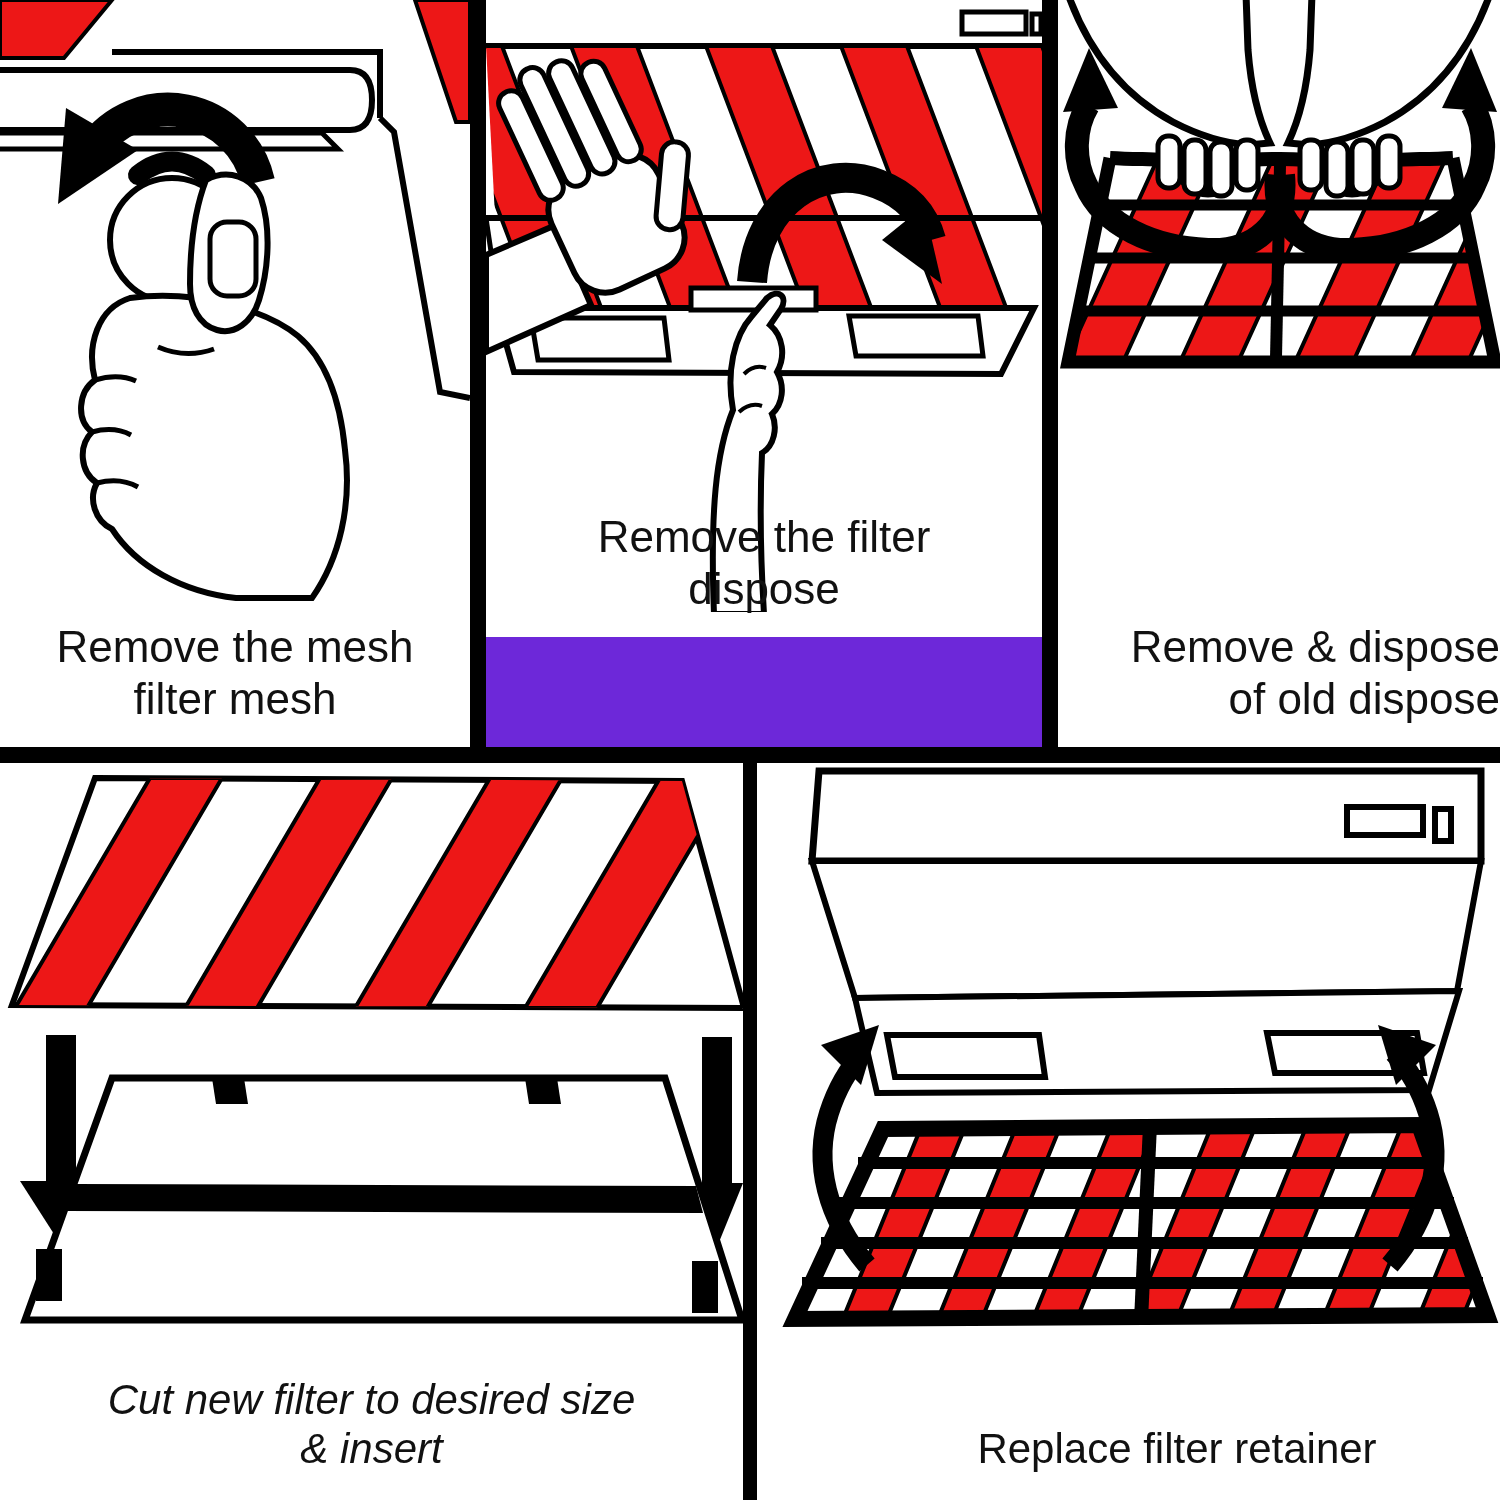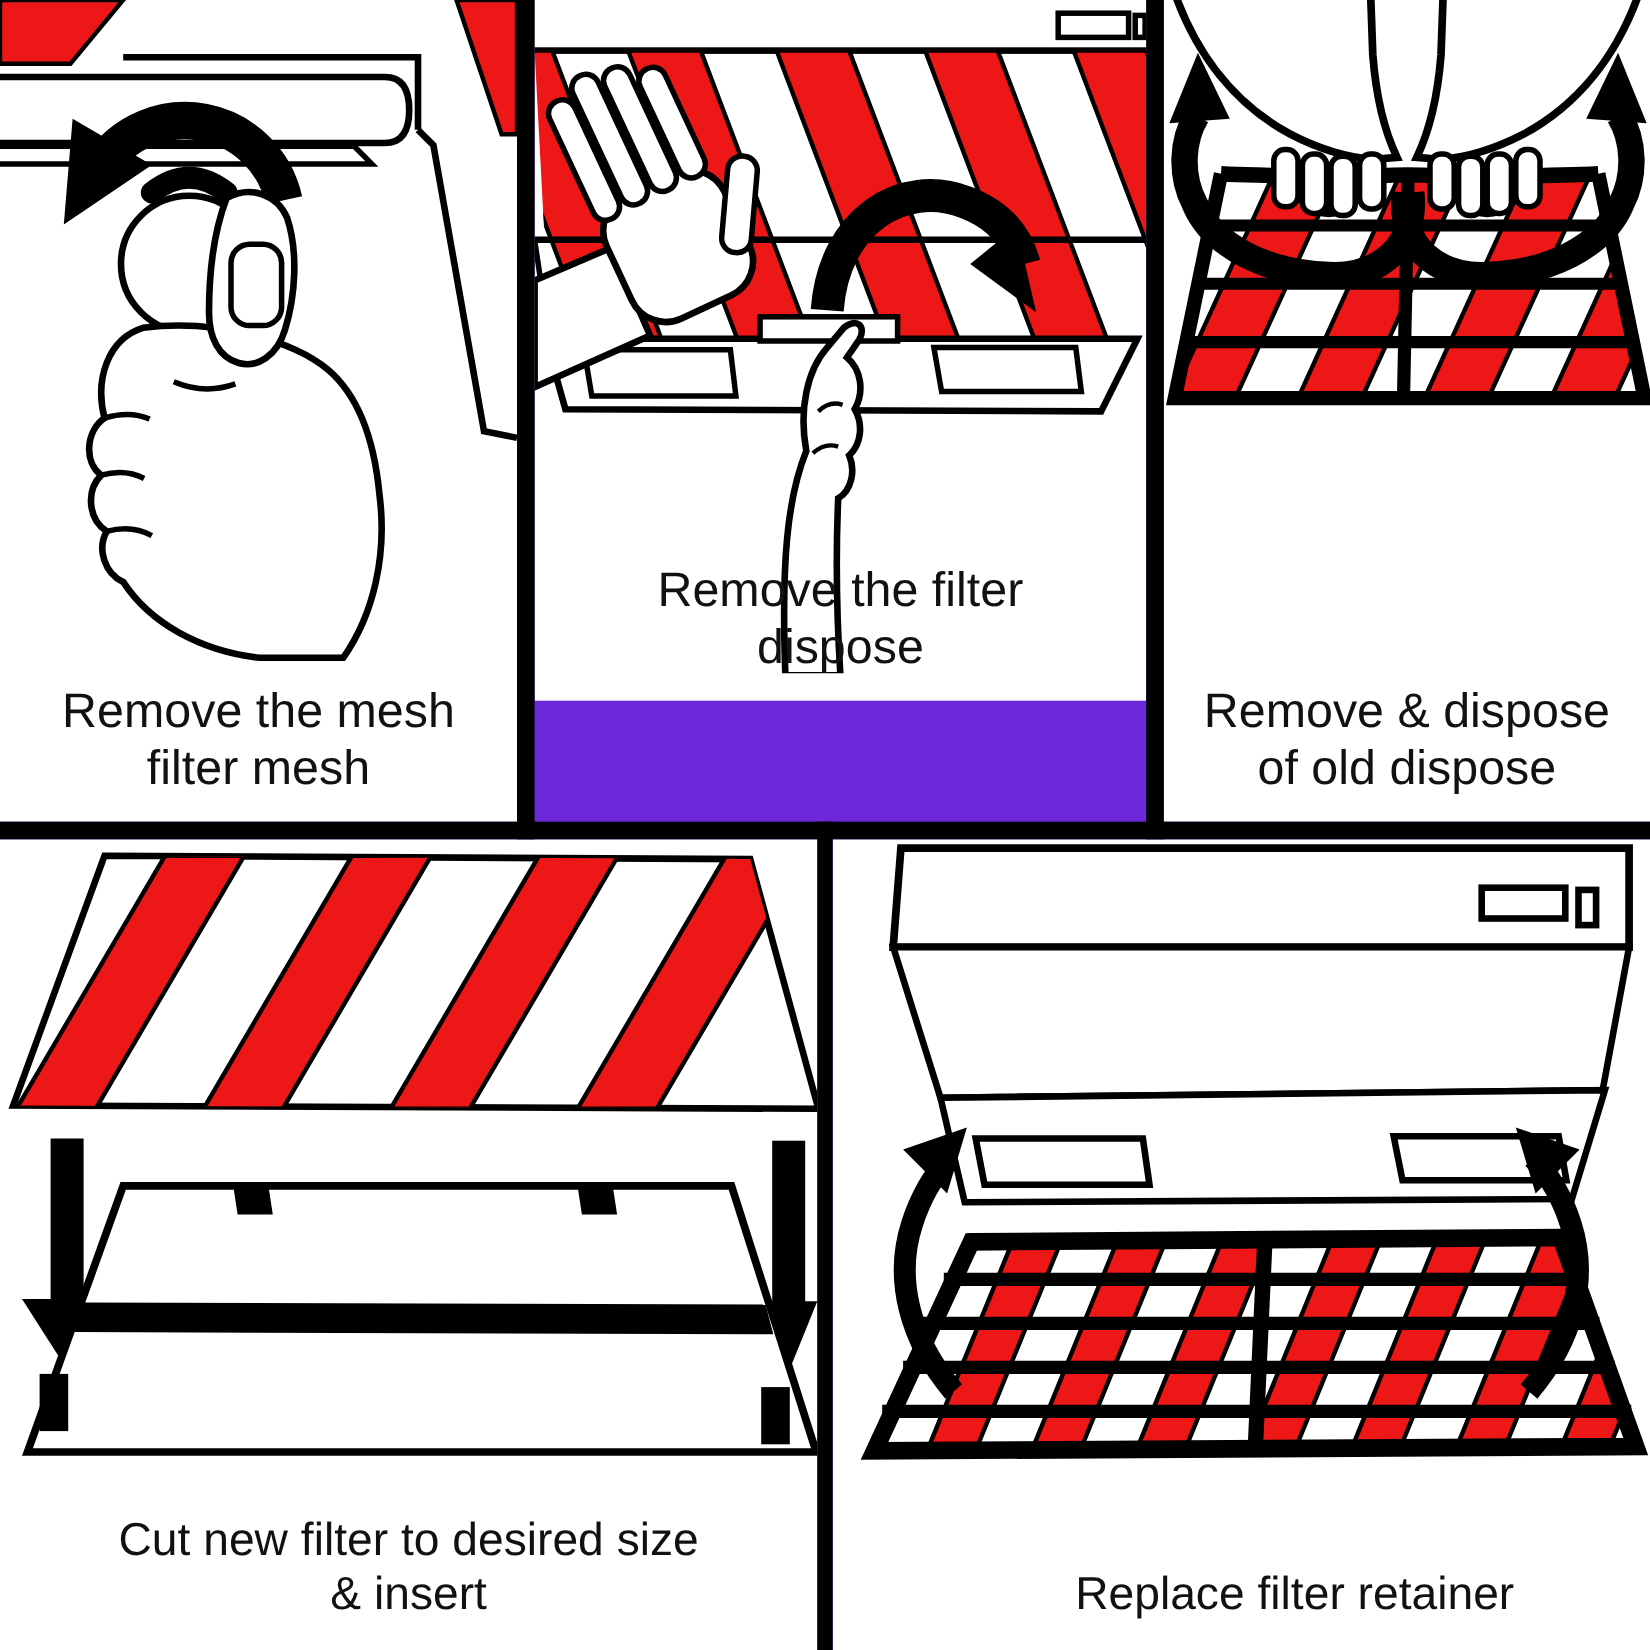--- a/index.html
+++ b/index.html
@@ -142,21 +142,21 @@
         <rect class="wh" stroke-width="5" x="152" y="142" width="22" height="54" rx="10"></rect>
         <rect class="wh" stroke-width="5" x="178" y="140" width="22" height="50" rx="10"></rect>
       </g>
       <g>
         <rect class="wh" stroke-width="5" x="242" y="140" width="22" height="50" rx="10"></rect>
         <rect class="wh" stroke-width="5" x="268" y="142" width="22" height="54" rx="10"></rect>
         <rect class="wh" stroke-width="5" x="294" y="140" width="22" height="54" rx="10"></rect>
         <rect class="wh" stroke-width="5" x="320" y="136" width="22" height="52" rx="10"></rect>
       </g>
     </svg>
-    <div class="caption" style="bottom:22px;">
+    <div class="caption" style="bottom:22px;text-align:right;">
       <div>Remove &amp; dispose</div>
       <div>of old dispose</div>
     </div>
   </div>
 
   <div class="panel" style="left:0;top:763px;width:743px;height:737px;">
     <svg width="743" height="620" viewBox="0 0 743 620">
       <defs>
           <clipPath id="p4f">
             <polygon points="95,15 682,18 744,245 12,242"></polygon>
@@ -182,21 +182,21 @@
       </g>
       <g>
         <polygon class="wh" stroke-width="7" points="112,315 665,315 742,557 25,557"></polygon>
         <polygon class="bk" points="212,315 244,315 248,341 216,341"></polygon>
         <polygon class="bk" points="525,315 557,315 561,341 529,341"></polygon>
         <polygon class="bk" points="74,421 696,423 703,450 66,448"></polygon>
         <rect class="bk" x="36" y="486" width="26" height="52"></rect>
         <rect class="bk" x="692" y="498" width="26" height="52"></rect>
       </g>
     </svg>
-    <div class="caption small" style="bottom:26px;">
+    <div class="caption small" style="bottom:26px;font-style:italic;">
       <div>Cut new filter to desired size</div>
       <div>&amp; insert</div>
     </div>
   </div>
 
   <div class="panel" style="left:757px;top:763px;width:840px;height:737px;">
     <svg width="743" height="620" viewBox="0 0 743 620">
       <defs>
           <clipPath id="p5f">
             <polygon points="118,362 668,358 740,558 28,560"></polygon>

